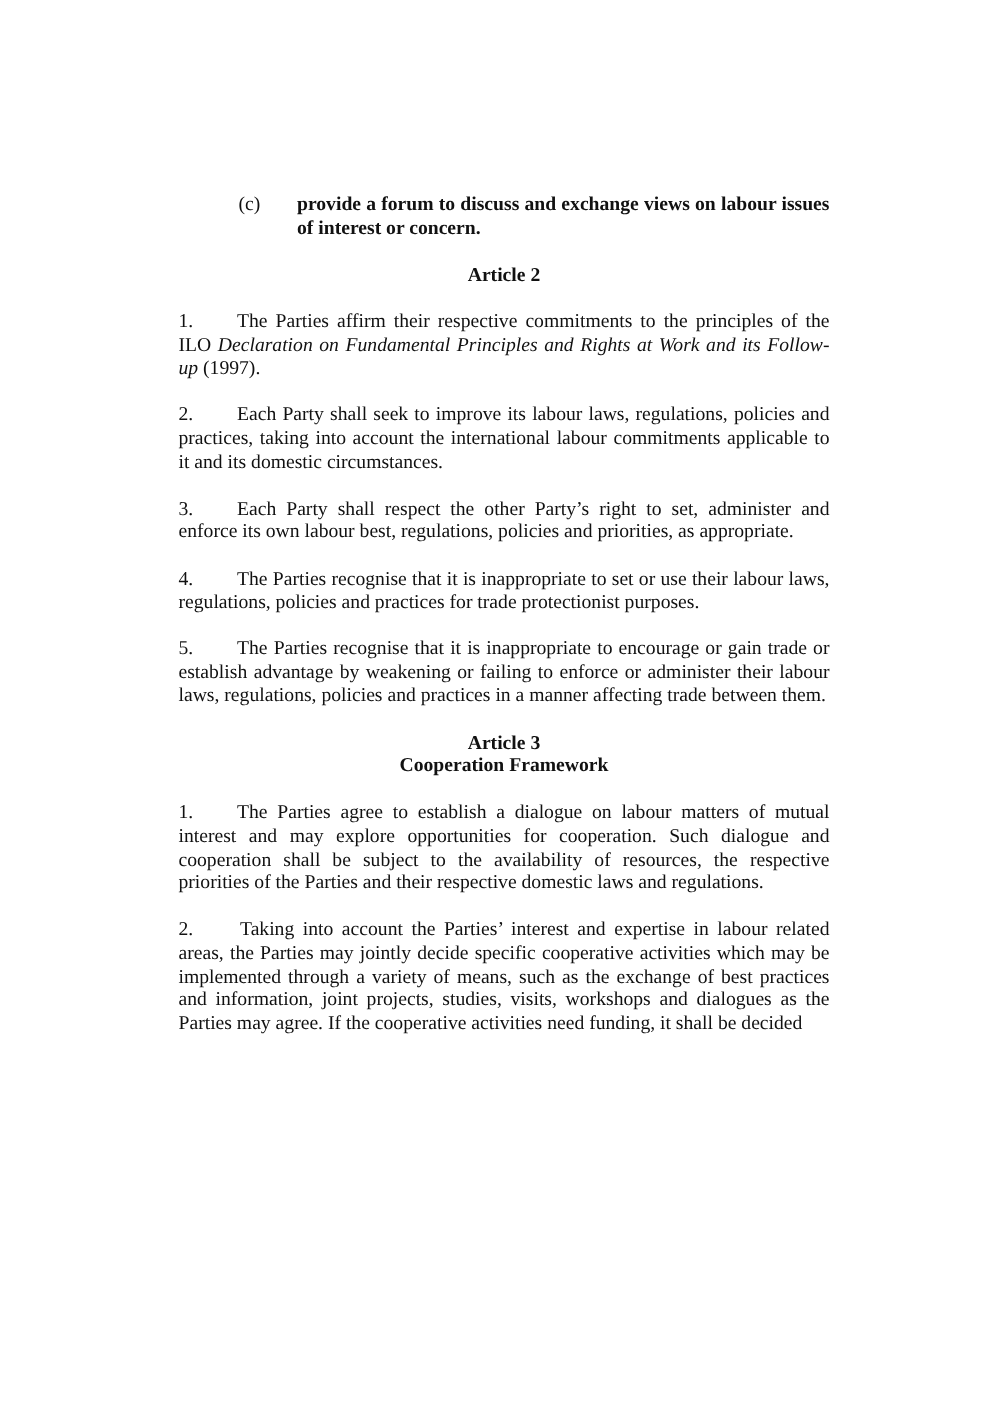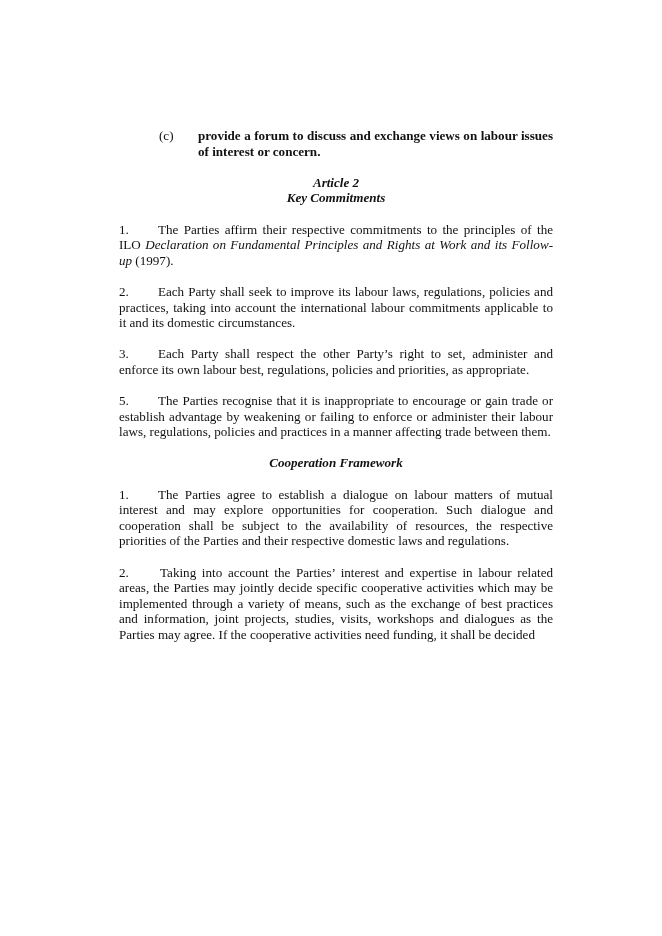--- a/index.html
+++ b/index.html
@@ -33,21 +33,20 @@
     }
     .sub-item .text {
       flex: 1 1 auto;
       text-align: justify;
       font-weight: bold;
     }
     .heading {
       text-align: center;
       font-weight: bold;
       margin-top: 15.6px;
-      font-style: italic;
     }
     .heading div { line-height: 15.6px; }
     .para {
       text-align: justify;
       margin-top: 15.6px;
     }
     .para .num {
       display: inline-block;
       width: 39px;
     }
@@ -59,42 +58,45 @@
 
 <div class="page">
 
   <div class="sub-item">
     <span class="label">(c)</span>
     <span class="text">provide a forum to discuss and exchange views on labour issues of interest or concern.</span>
   </div>
 
   <div class="heading">
     <div>Article 2</div>
-    <div>Key Commitments</div>
   </div>
 
   <div class="para">
     <span class="num">1.</span><span>The Parties affirm their respective commitments to the principles of the ILO </span><i>Declaration on Fundamental Principles and Rights at Work and its Follow-up</i><span> (1997).</span>
   </div>
 
   <div class="para">
     <span class="num">2.</span><span>Each Party shall seek to improve its labour laws, regulations, policies and practices, taking into account the international labour commitments applicable to it and its domestic circumstances.</span>
   </div>
 
   <div class="para">
     <span class="num">3.</span><span>Each Party shall respect the other Party’s right to set, administer and enforce its own labour best, regulations, policies and priorities, as appropriate.</span>
   </div>
 
+  <div class="para">
+    <span class="num">4.</span><span>The Parties recognise that it is inappropriate to set or use their labour laws, regulations, policies and practices for trade protectionist purposes.</span>
+  </div>
 
   <div class="para">
     <span class="num">5.</span><span>The Parties recognise that it is inappropriate to encourage or gain trade or establish advantage by weakening or failing to enforce or administer their labour laws, regulations, policies and practices in a manner affecting trade between them.</span>
   </div>
 
 
   <div class="heading">
+    <div>Article 3</div>
     <div>Cooperation Framework</div>
   </div>
 
   <div class="para">
     <span class="num">1.</span><span>The Parties agree to establish a dialogue on labour matters of mutual interest and may explore opportunities for cooperation.  Such dialogue and cooperation shall be subject to the availability of resources, the respective priorities of the Parties and their respective domestic laws and regulations.</span>
   </div>
 
   <div class="para wide-num">
     <span class="num">2.</span><span>Taking into account the Parties’ interest and expertise in labour related areas, the Parties may jointly decide specific cooperative activities which may be implemented through a variety of means, such as the exchange of best practices and information, joint projects, studies, visits, workshops and dialogues as the Parties may agree.  If the cooperative activities need funding, it shall be decided</span>
   </div>

